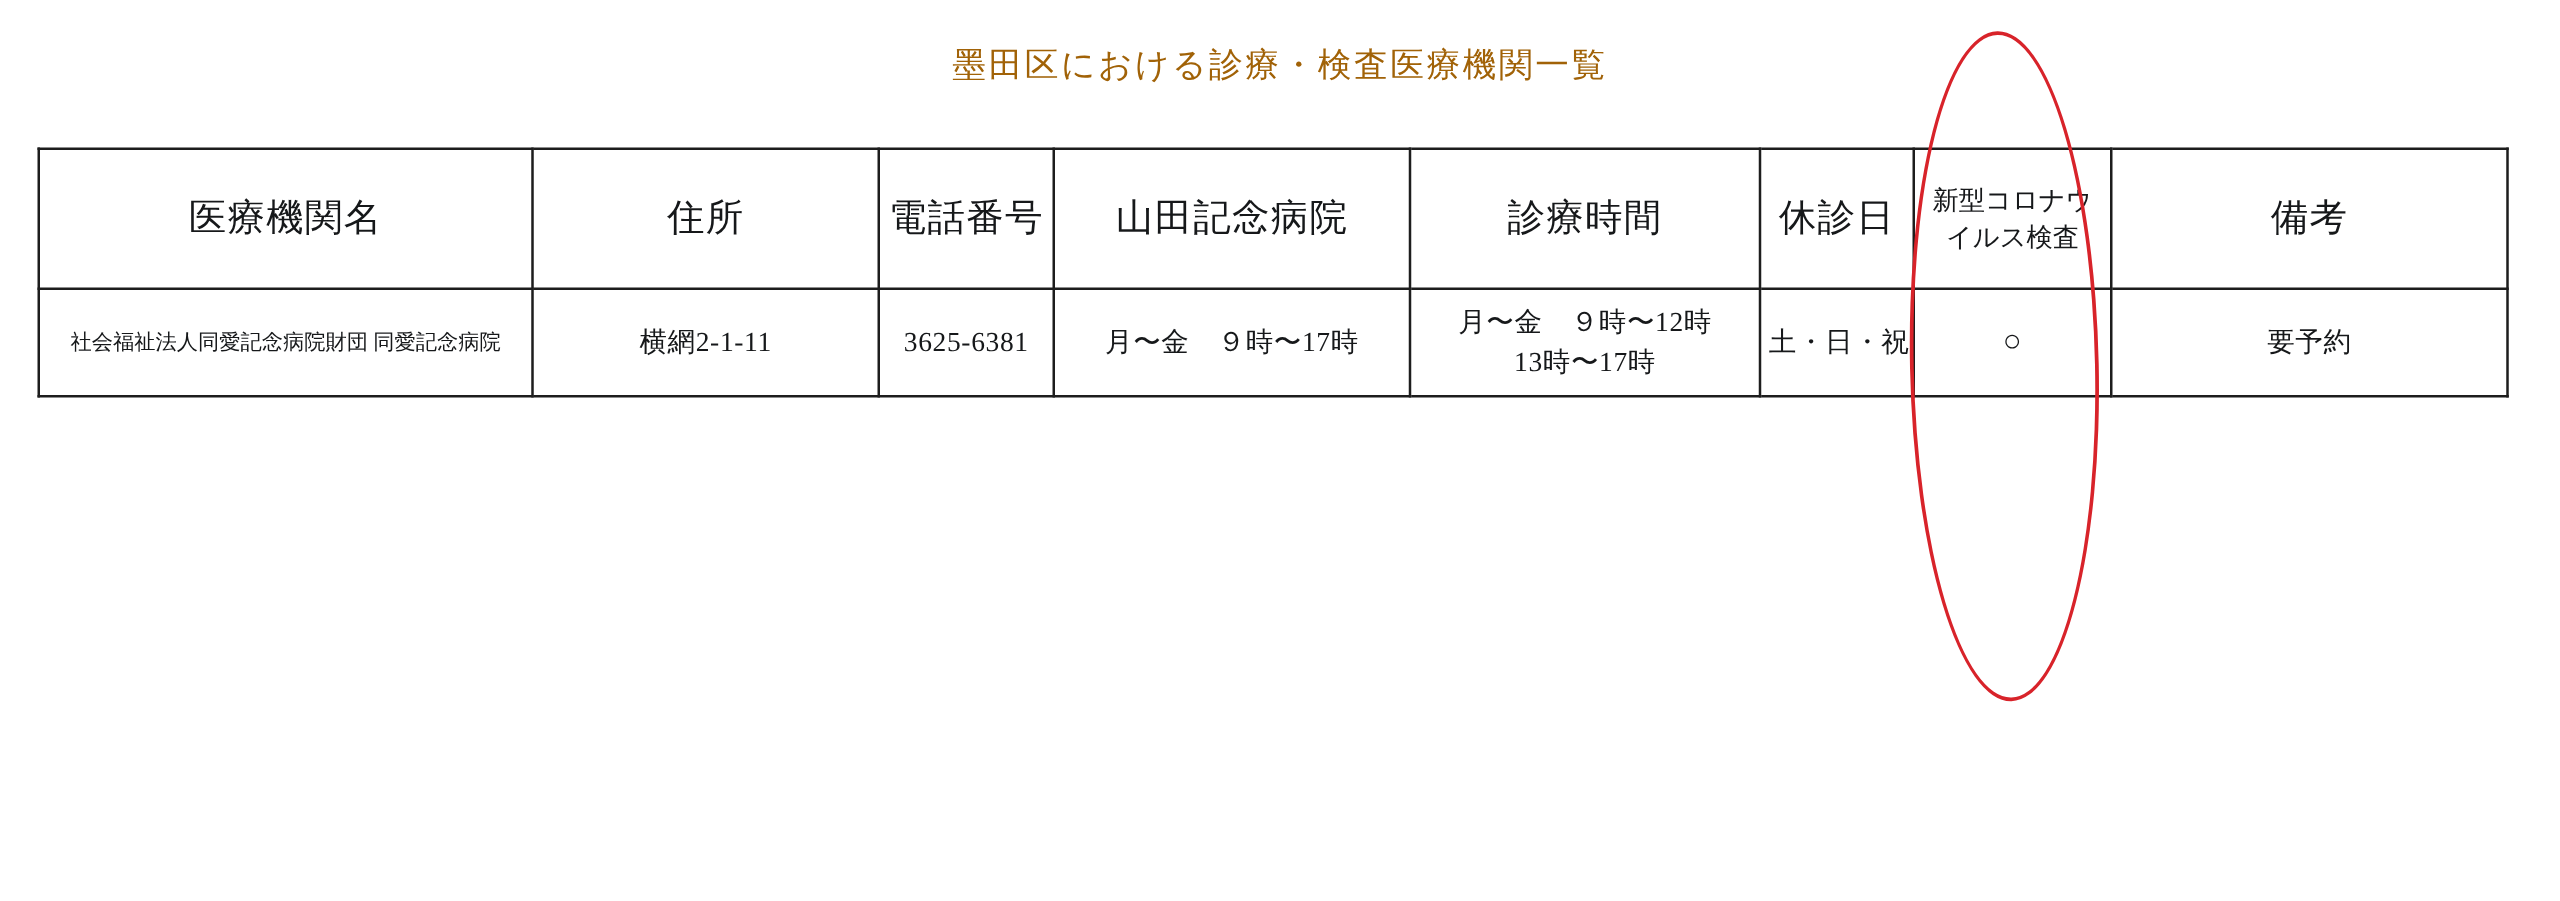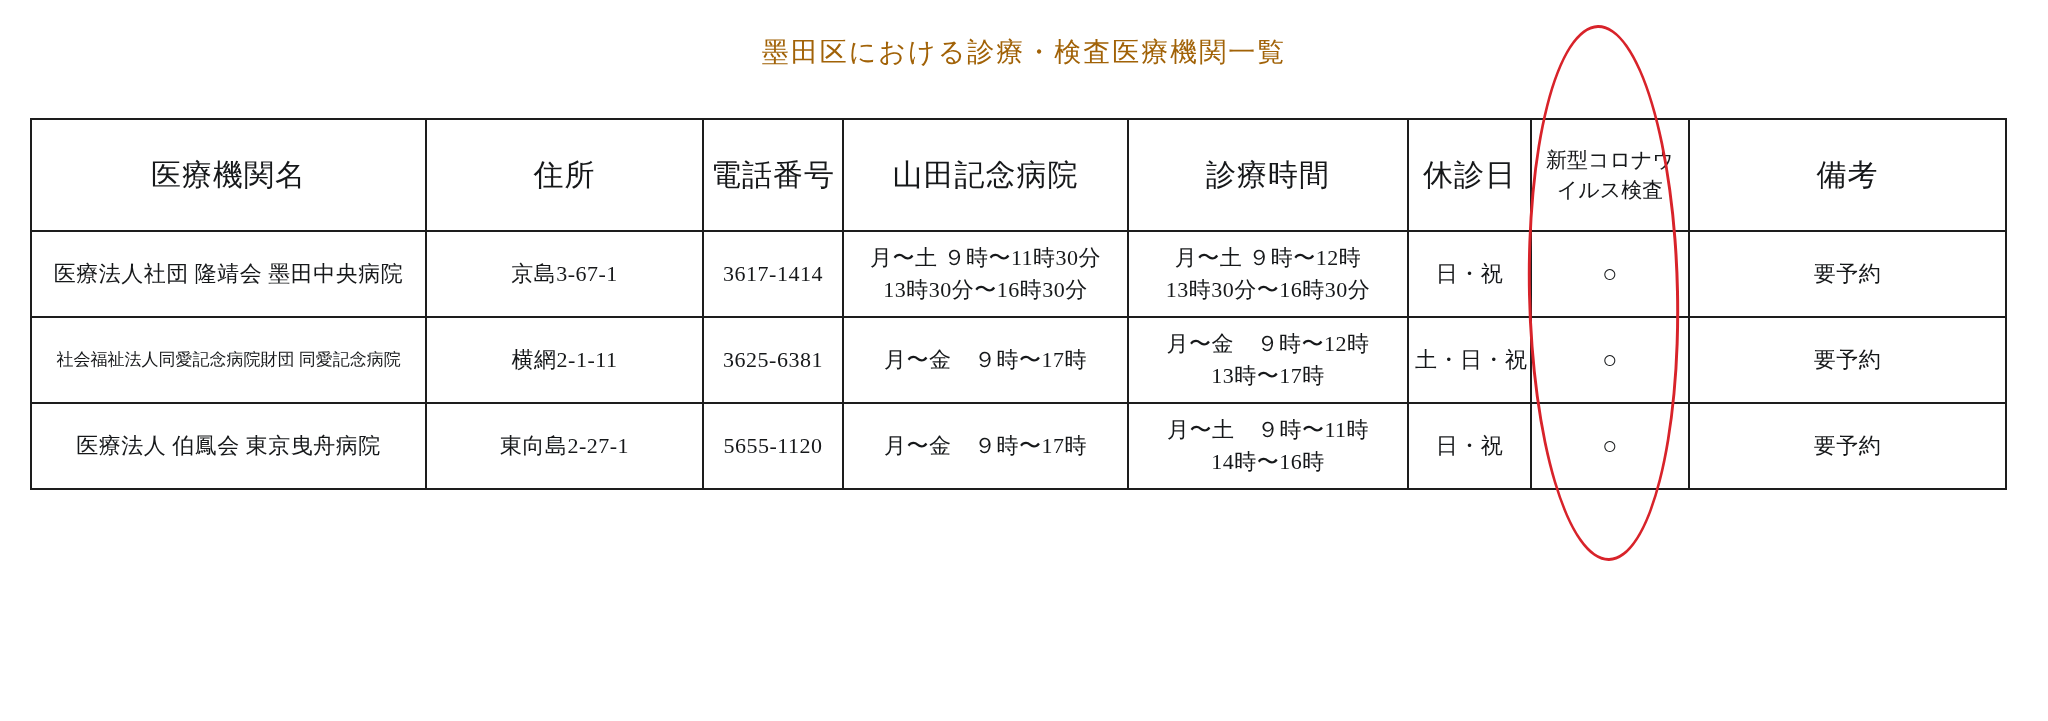--- a/index.html
+++ b/index.html
@@ -140,68 +140,37 @@
           <th>休診日</th>
           <th class="hdr-covid">
             <span>新型コロナウ</span>
             <span>イルス検査</span>
           </th>
           <th>備考</th>
         </tr>
       </thead>
       <tbody>
 
-        <tr>
-          <td class="nm">医療法人社団 隆靖会 墨田中央病院</td>
-          <td class="addr">京島3-67-1</td>
-          <td class="tel">3617-1414</td>
-          <td class="cell-lines">
-            <span>月〜土 ９時〜11時30分</span>
-            <span>13時30分〜16時30分</span>
-          </td>
-          <td class="cell-lines">
-            <span>月〜土 ９時〜12時</span>
-            <span>13時30分〜16時30分</span>
-          </td>
-          <td class="closed">日・祝</td>
-          <td class="mark">○</td>
-          <td class="note">要予約</td>
-        </tr>
 
         <tr>
           <td class="nm small">社会福祉法人同愛記念病院財団 同愛記念病院</td>
           <td class="addr">横網2-1-11</td>
           <td class="tel">3625-6381</td>
           <td class="cell-lines">
             <span>月〜金　９時〜17時</span>
           </td>
           <td class="cell-lines">
             <span>月〜金　９時〜12時</span>
             <span>13時〜17時</span>
           </td>
           <td class="closed">土・日・祝</td>
           <td class="mark">○</td>
           <td class="note">要予約</td>
         </tr>
 
-        <tr>
-          <td class="nm">医療法人 伯鳳会 東京曳舟病院</td>
-          <td class="addr">東向島2-27-1</td>
-          <td class="tel">5655-1120</td>
-          <td class="cell-lines">
-            <span>月〜金　９時〜17時</span>
-          </td>
-          <td class="cell-lines">
-            <span>月〜土　９時〜11時</span>
-            <span>14時〜16時</span>
-          </td>
-          <td class="closed">日・祝</td>
-          <td class="mark">○</td>
-          <td class="note">要予約</td>
-        </tr>
 
 
       </tbody>
     </table>
   </div>
 
   <div class="red-ellipse"></div>
 
 </div>
 

